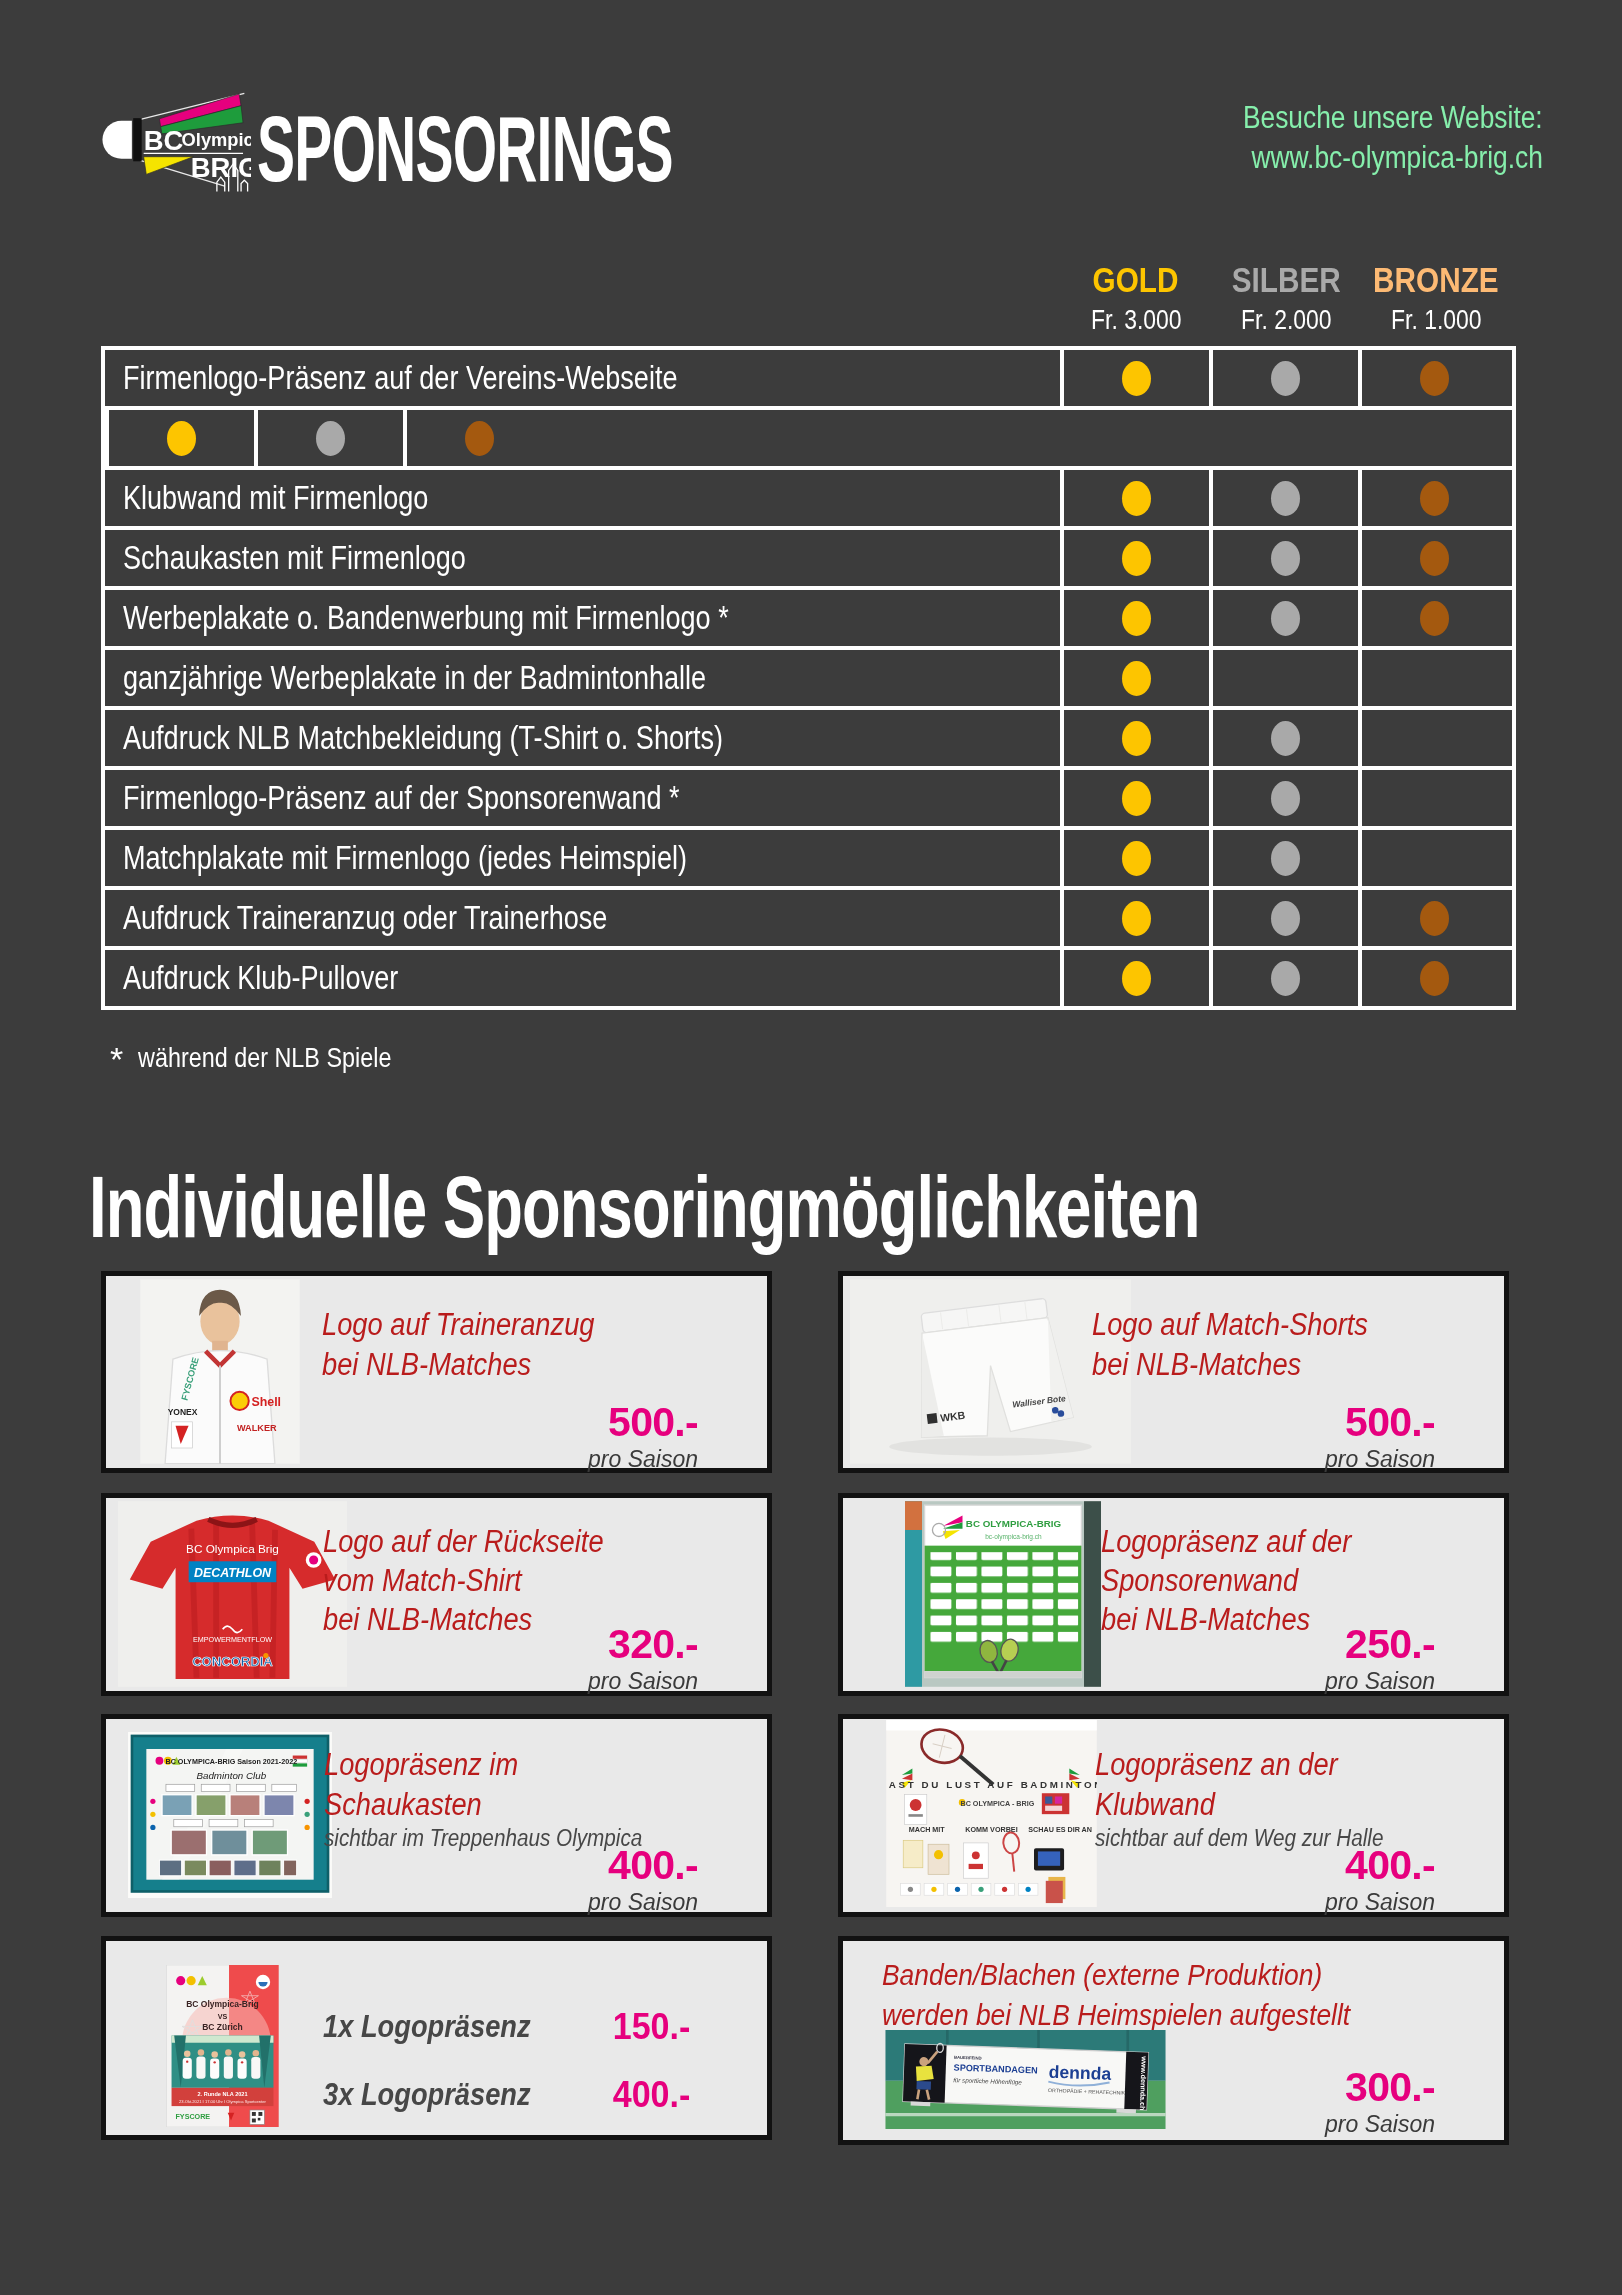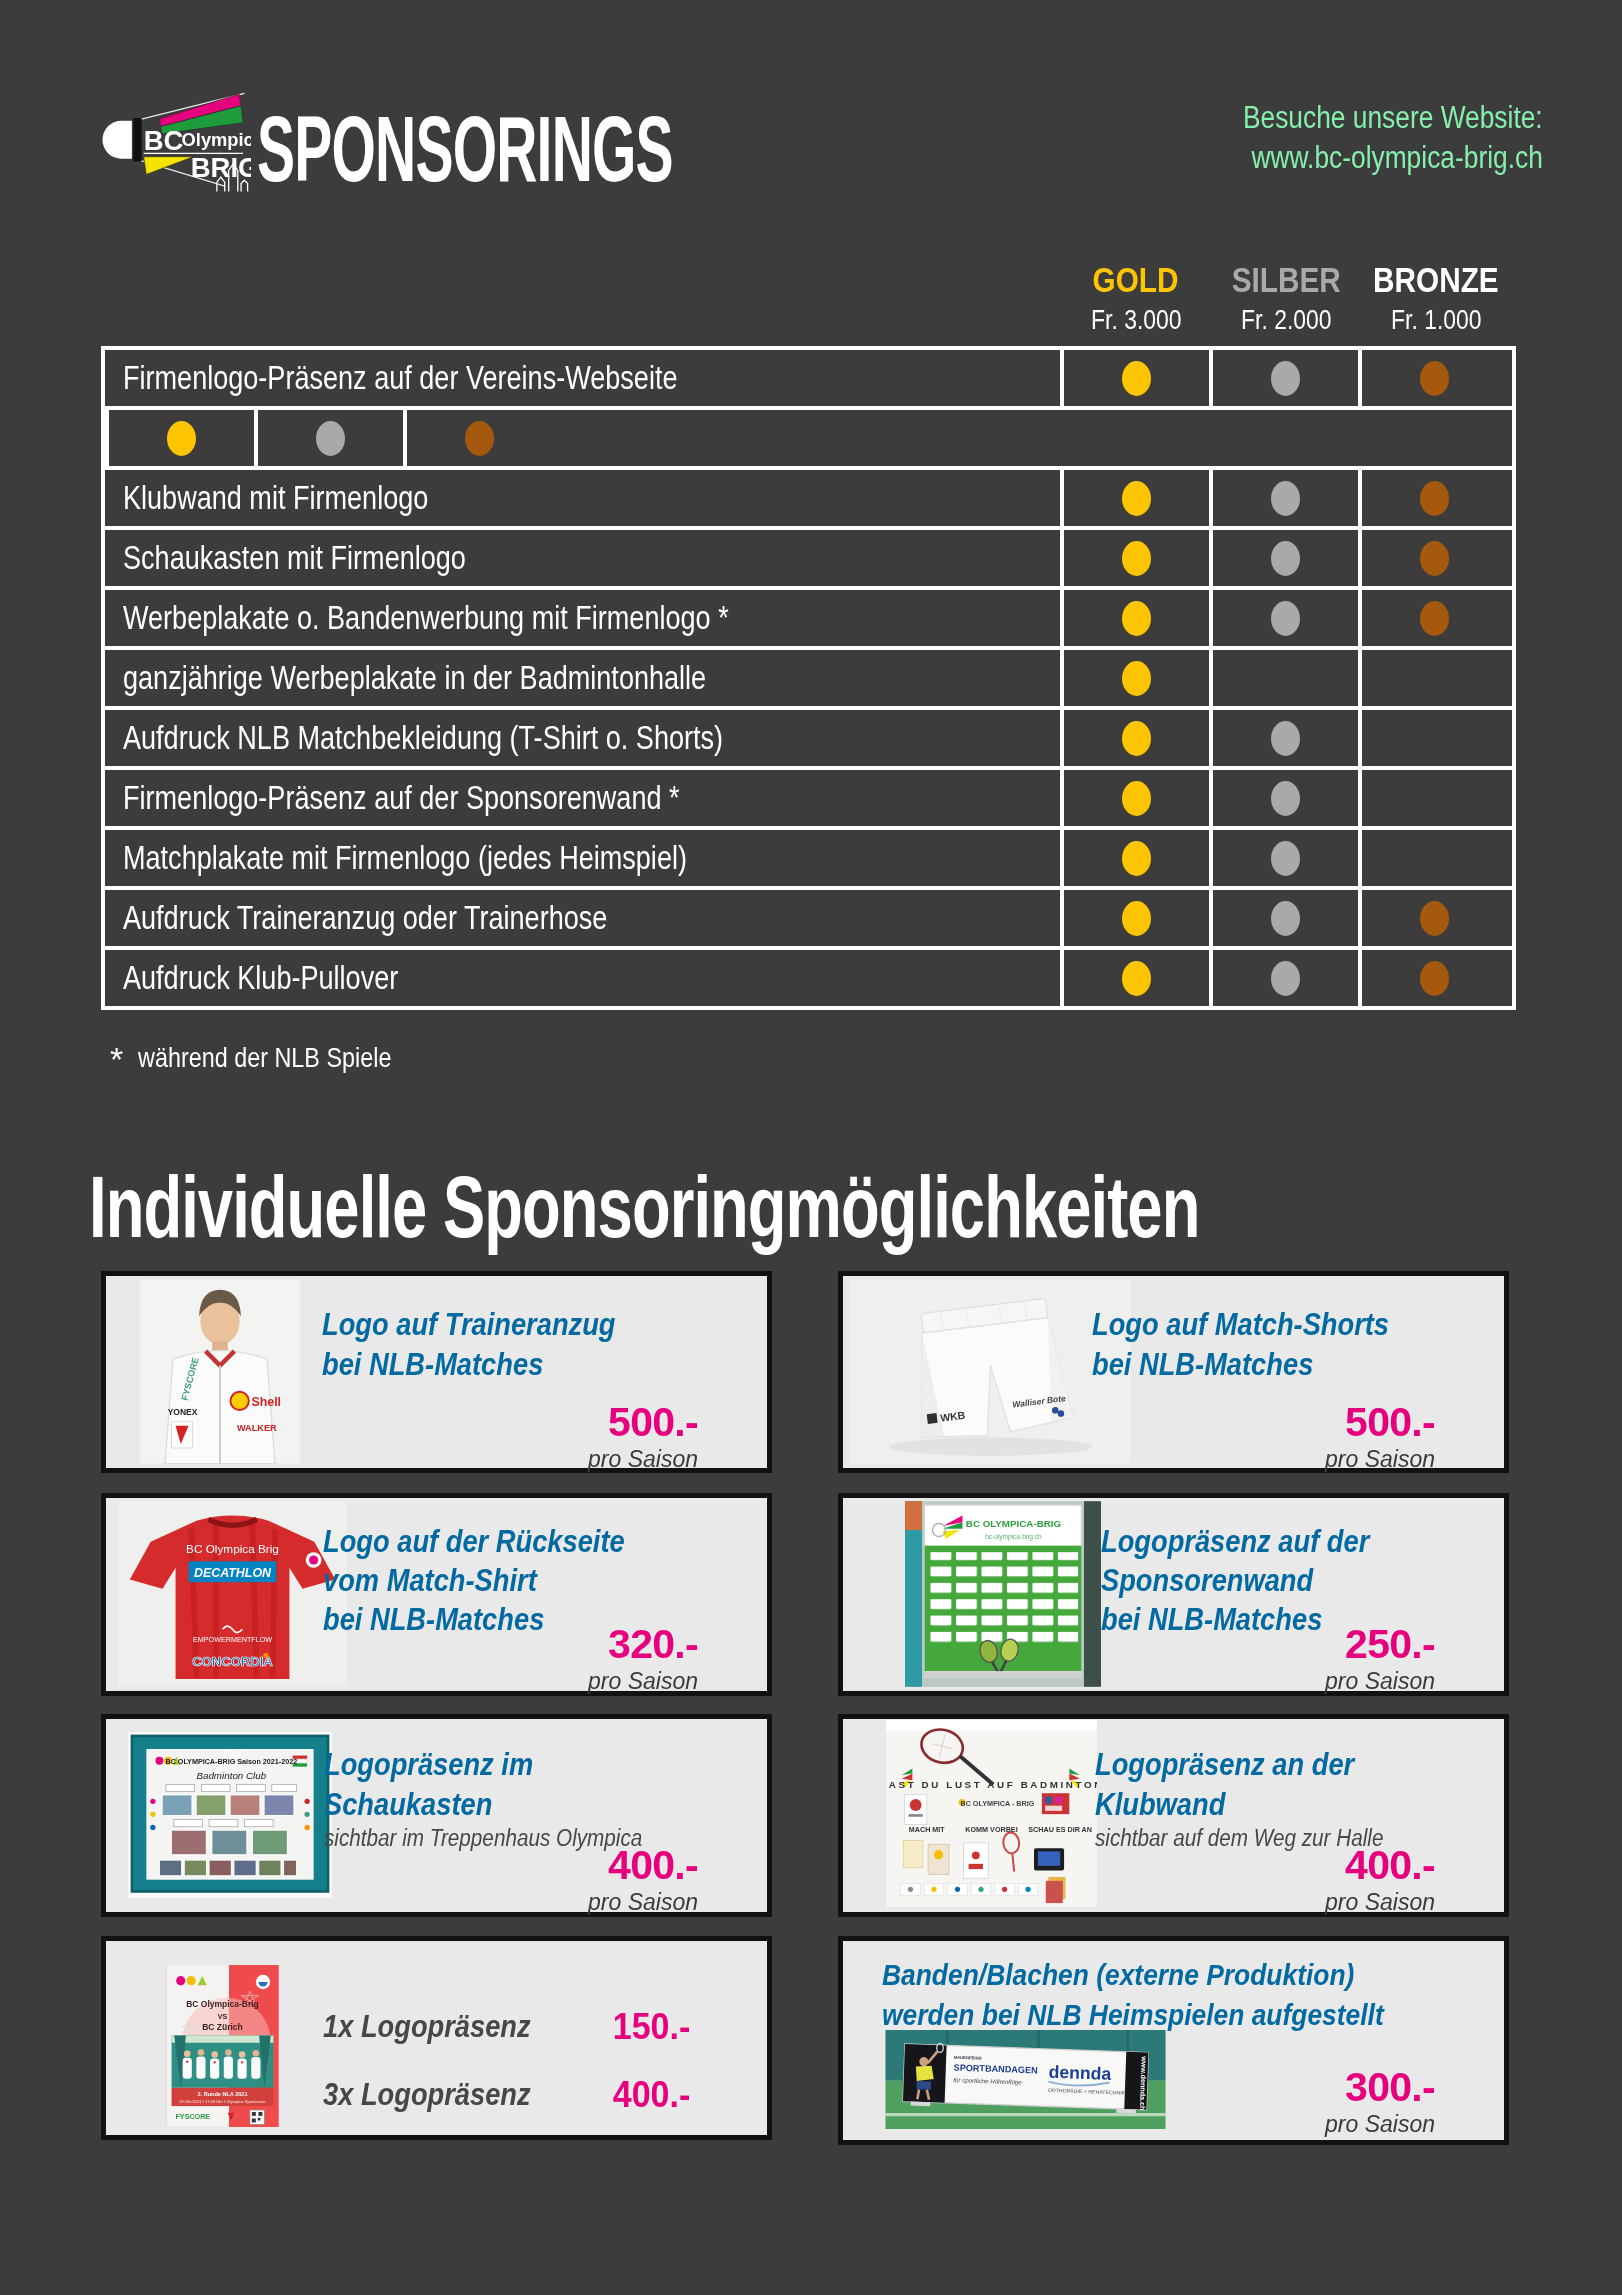--- a/index.html
+++ b/index.html
@@ -32,21 +32,21 @@
   .dot{width:29px;height:35px;border-radius:50%;}
 
   .footnote{left:110px;top:1042px;font-size:27.5px;color:#fff;display:flex;align-items:flex-start;}
   .fstar{font-size:34px;margin-right:14.4px;line-height:1;}
 
   .section-title{left:89px;top:1163px;font-size:88px;font-weight:bold;line-height:1;letter-spacing:-1.3px;}
 
   
   .card{position:absolute;width:671px;height:202px;background:#e9e9e9;border:5.9px solid #121212;
         box-sizing:border-box;color:#484848;}
-  .ct{position:absolute;font-weight:bold;font-style:italic;font-size:31px;line-height:1.3;color:#0369a1;}
+  .ct{position:absolute;font-weight:normal;font-style:italic;font-size:31px;line-height:1.3;color:#b91c1c;}
   .ct .ln{transform:scaleX(.88);transform-origin:0 50%;white-space:nowrap;}
   .sub{position:absolute;font-style:italic;font-size:23px;color:#474747;}
   .pb{position:absolute;right:69px;top:126px;text-align:right;line-height:1;}
   .price{font-size:41px;font-weight:bold;color:#e6007e;letter-spacing:-0.7px;}
   .pnote{font-size:23px;font-style:italic;color:#3a3a3a;margin-top:5.2px;}
   .opt{position:absolute;left:217px;font-size:31px;font-weight:bold;font-style:italic;color:#474747;}
   .optprice{position:absolute;right:77px;font-size:37px;font-weight:bold;color:#e6007e;}
   .cimg{position:absolute;}
   svg text{font-family:"Liberation Sans",sans-serif;}
 </style>
@@ -84,21 +84,21 @@
   <div class="abs tier-head">
     <div class="tier-col">
       <div class="tier-name" style="color: rgb(253, 197, 0);"><span class="cxc">GOLD</span></div>
       <div class="tier-price"><span class="cxc">Fr. 3.000</span></div>
     </div>
     <div class="tier-col">
       <div class="tier-name" style="color: rgb(169, 169, 169);"><span class="cxc">SILBER</span></div>
       <div class="tier-price"><span class="cxc">Fr. 2.000</span></div>
     </div>
     <div class="tier-col">
-      <div class="tier-name" style="color: #ffffff;"><span class="cxc">BRONZE</span></div>
+      <div class="tier-name" style="color: #fdba74;"><span class="cxc">BRONZE</span></div>
       <div class="tier-price"><span class="cxc">Fr. 1.000</span></div>
     </div>
   </div>
 
   <div class="abs btable">
     <div class="trow">
         <div class="tlabel">
           <span class="cx">Firmenlogo-Präsenz auf der Vereins-Webseite</span>
         </div>
         <div class="tcell">

